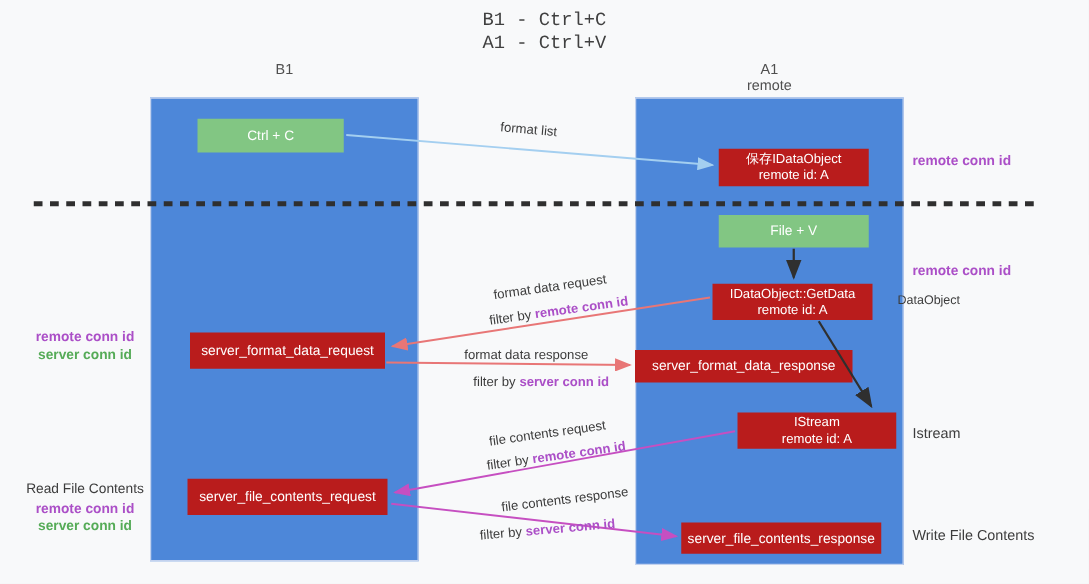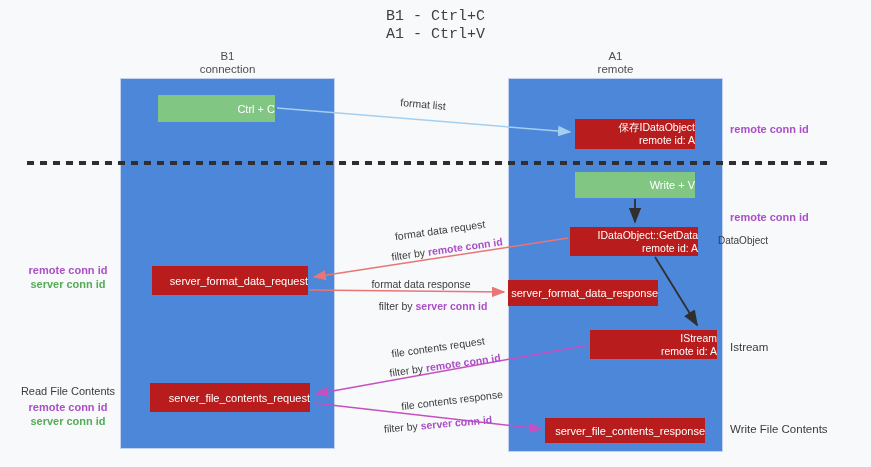--- a/index.html
+++ b/index.html
@@ -31,32 +31,31 @@
     background:#4d87d9;border:1px solid #c3d2ee;box-sizing:border-box;
   }
   .lane.left{left:120px;height:371px;}
   .lane.right{left:508px;height:374px;}
   
   .node{
     position:absolute;box-sizing:border-box;
     color:#ffffff;text-align:center;font-size:11px;
     display:flex;flex-direction:column;justify-content:center;
     z-index:3;
-    align-items:flex-end;
   }
   .node.green{background:#82c683;}
   .node.orange{background:#b91c1c;}
   .node .l2{font-size:10.5px;line-height:13px;}
   .node .l1{font-size:10.5px;line-height:13px;}
   #n-ctrl-c{left:158px;top:95px;width:117px;height:27px;}
   #n-save{left:575px;top:119px;width:120px;height:30px;}
   #n-ctrl-v{left:575px;top:172px;width:120px;height:26px;}
   #n-getdata{left:570px;top:227px;width:128px;height:29px;}
   #n-sfdreq{left:152px;top:266px;width:156px;height:29px;}
-  #n-sfdres{left:508px;top:280px;width:150px;height:26px;}
+  #n-sfdres{left:508px;top:280px;width:174px;height:26px;}
   #n-istream{left:590px;top:330px;width:127px;height:29px;}
   #n-sfcreq{left:150px;top:383px;width:160px;height:29px;}
   #n-sfcres{left:545px;top:418px;width:160px;height:25px;}
   
   svg.overlay{position:absolute;left:0;top:0;z-index:4;pointer-events:none;}
   
   .albl{
     position:absolute;z-index:5;white-space:nowrap;
     font-size:10.5px;color:#3c3c3c;
     transform:translate(-50%,-50%);
@@ -75,41 +74,40 @@
 
 <div class="canvas">
 
   <div class="title">
     <div>B1 - Ctrl+C</div>
     <div>A1 - Ctrl+V</div>
   </div>
 
   <div class="lane-header left">
     <div>B1</div>
-    <div>connection</div>
   </div>
   <div class="lane-header right">
     <div>A1</div>
     <div>remote</div>
   </div>
 
   <div class="lane left"></div>
   <div class="lane right"></div>
 
   <div class="node green" id="n-ctrl-c">
     <div>Ctrl + C</div>
   </div>
 
   <div class="node orange" id="n-save">
     <div class="l1">保存IDataObject</div>
     <div class="l2">remote id: A</div>
   </div>
 
   <div class="node green" id="n-ctrl-v">
-    <div>Write + V</div>
+    <div>File + V</div>
   </div>
 
   <div class="node orange" id="n-getdata">
     <div class="l1">IDataObject::GetData</div>
     <div class="l2">remote id: A</div>
   </div>
 
   <div class="node orange" id="n-sfdreq">
     <div>server_format_data_request</div>
   </div>

